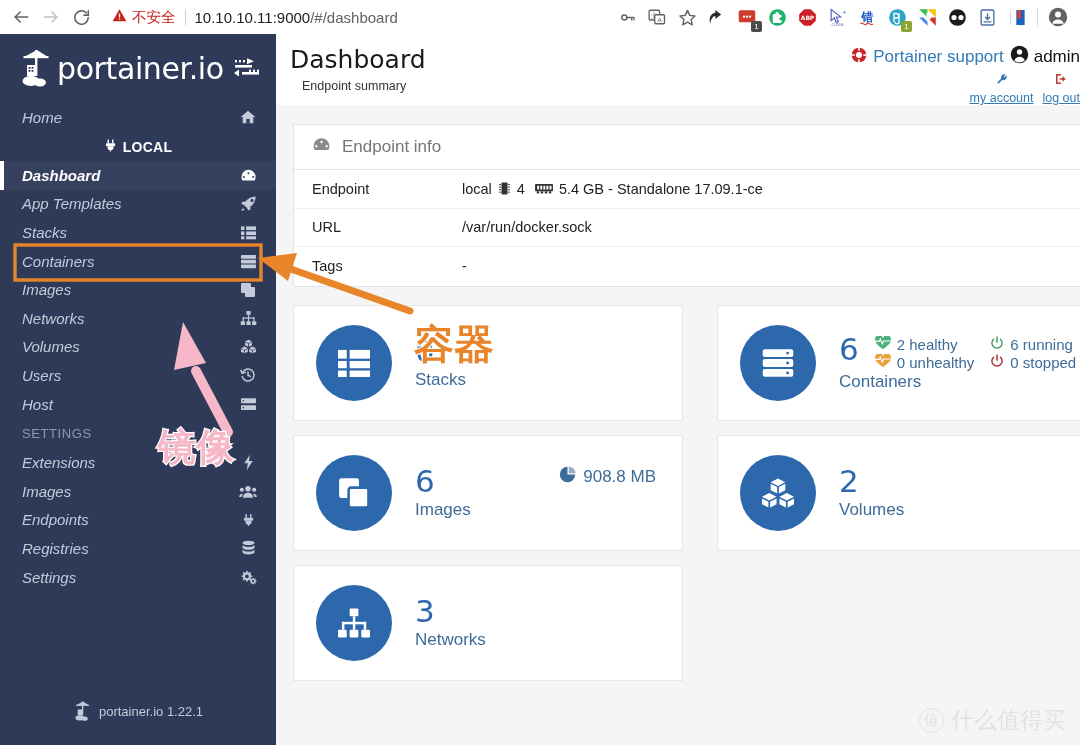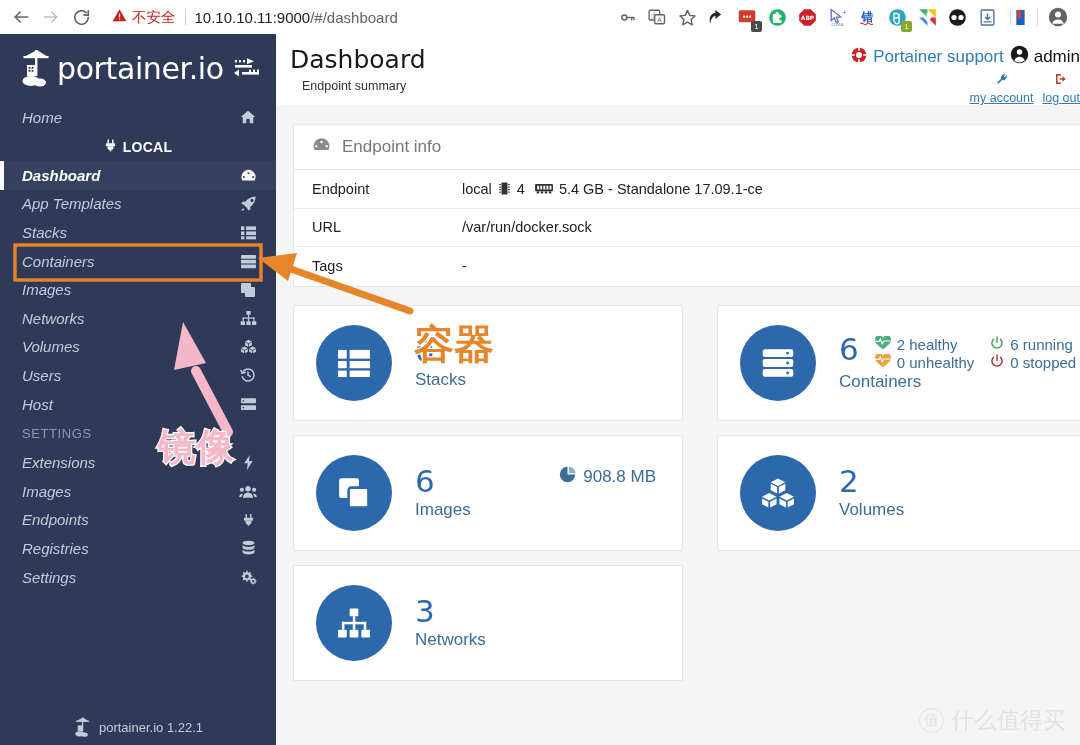--- a/index.html
+++ b/index.html
@@ -168,21 +168,21 @@
     height: 30px;
     display: flex;
     align-items: center;
     padding-left: 22px;
     font-size: 13px;
     letter-spacing: 0.6px;
     color: #8d96ad;
   }
   #sidebar-footer {
     position: absolute;
-    left: 0; right: 0; bottom: 0;
+    left: 0; right: 0; bottom: 16px;
     height: 36px;
     display: flex;
     align-items: center;
     justify-content: center;
     gap: 6px;
     color: #c3cada;
     font-size: 13px;
     overflow: hidden;
   }
 

